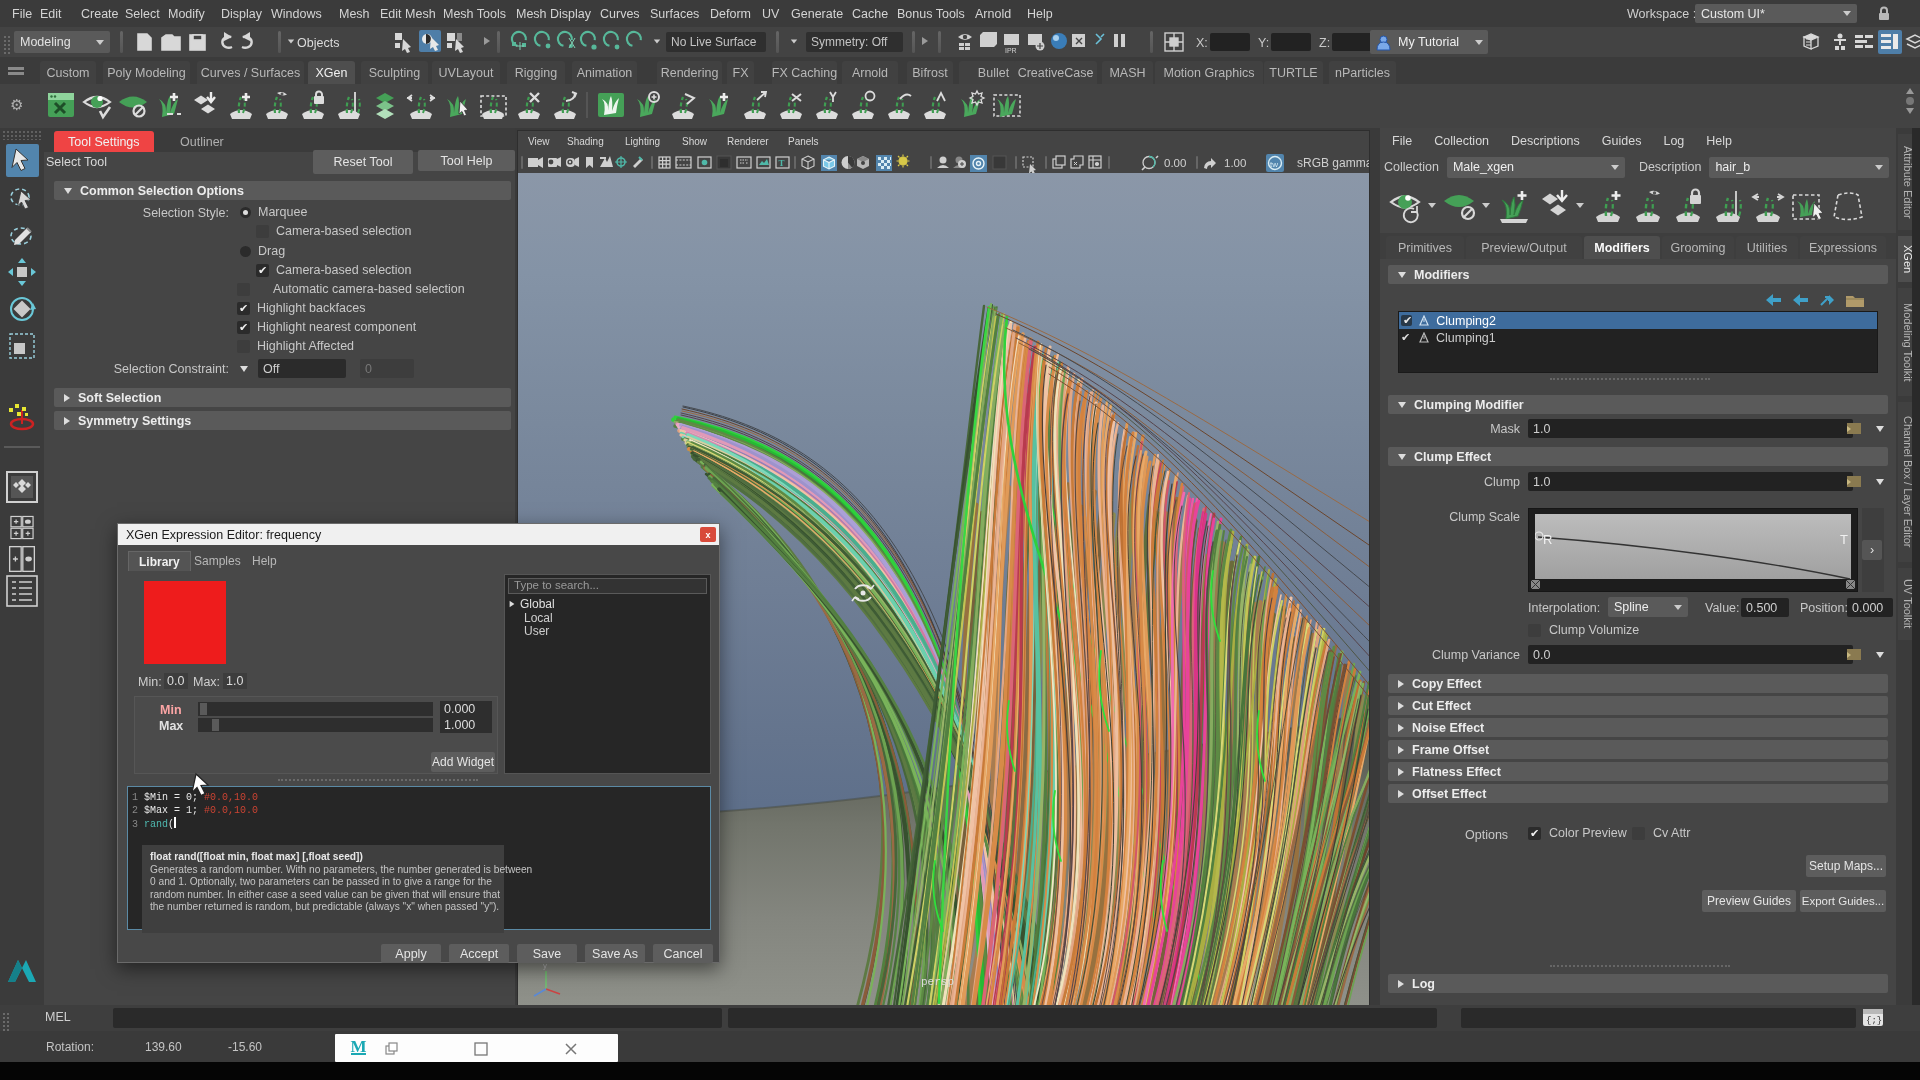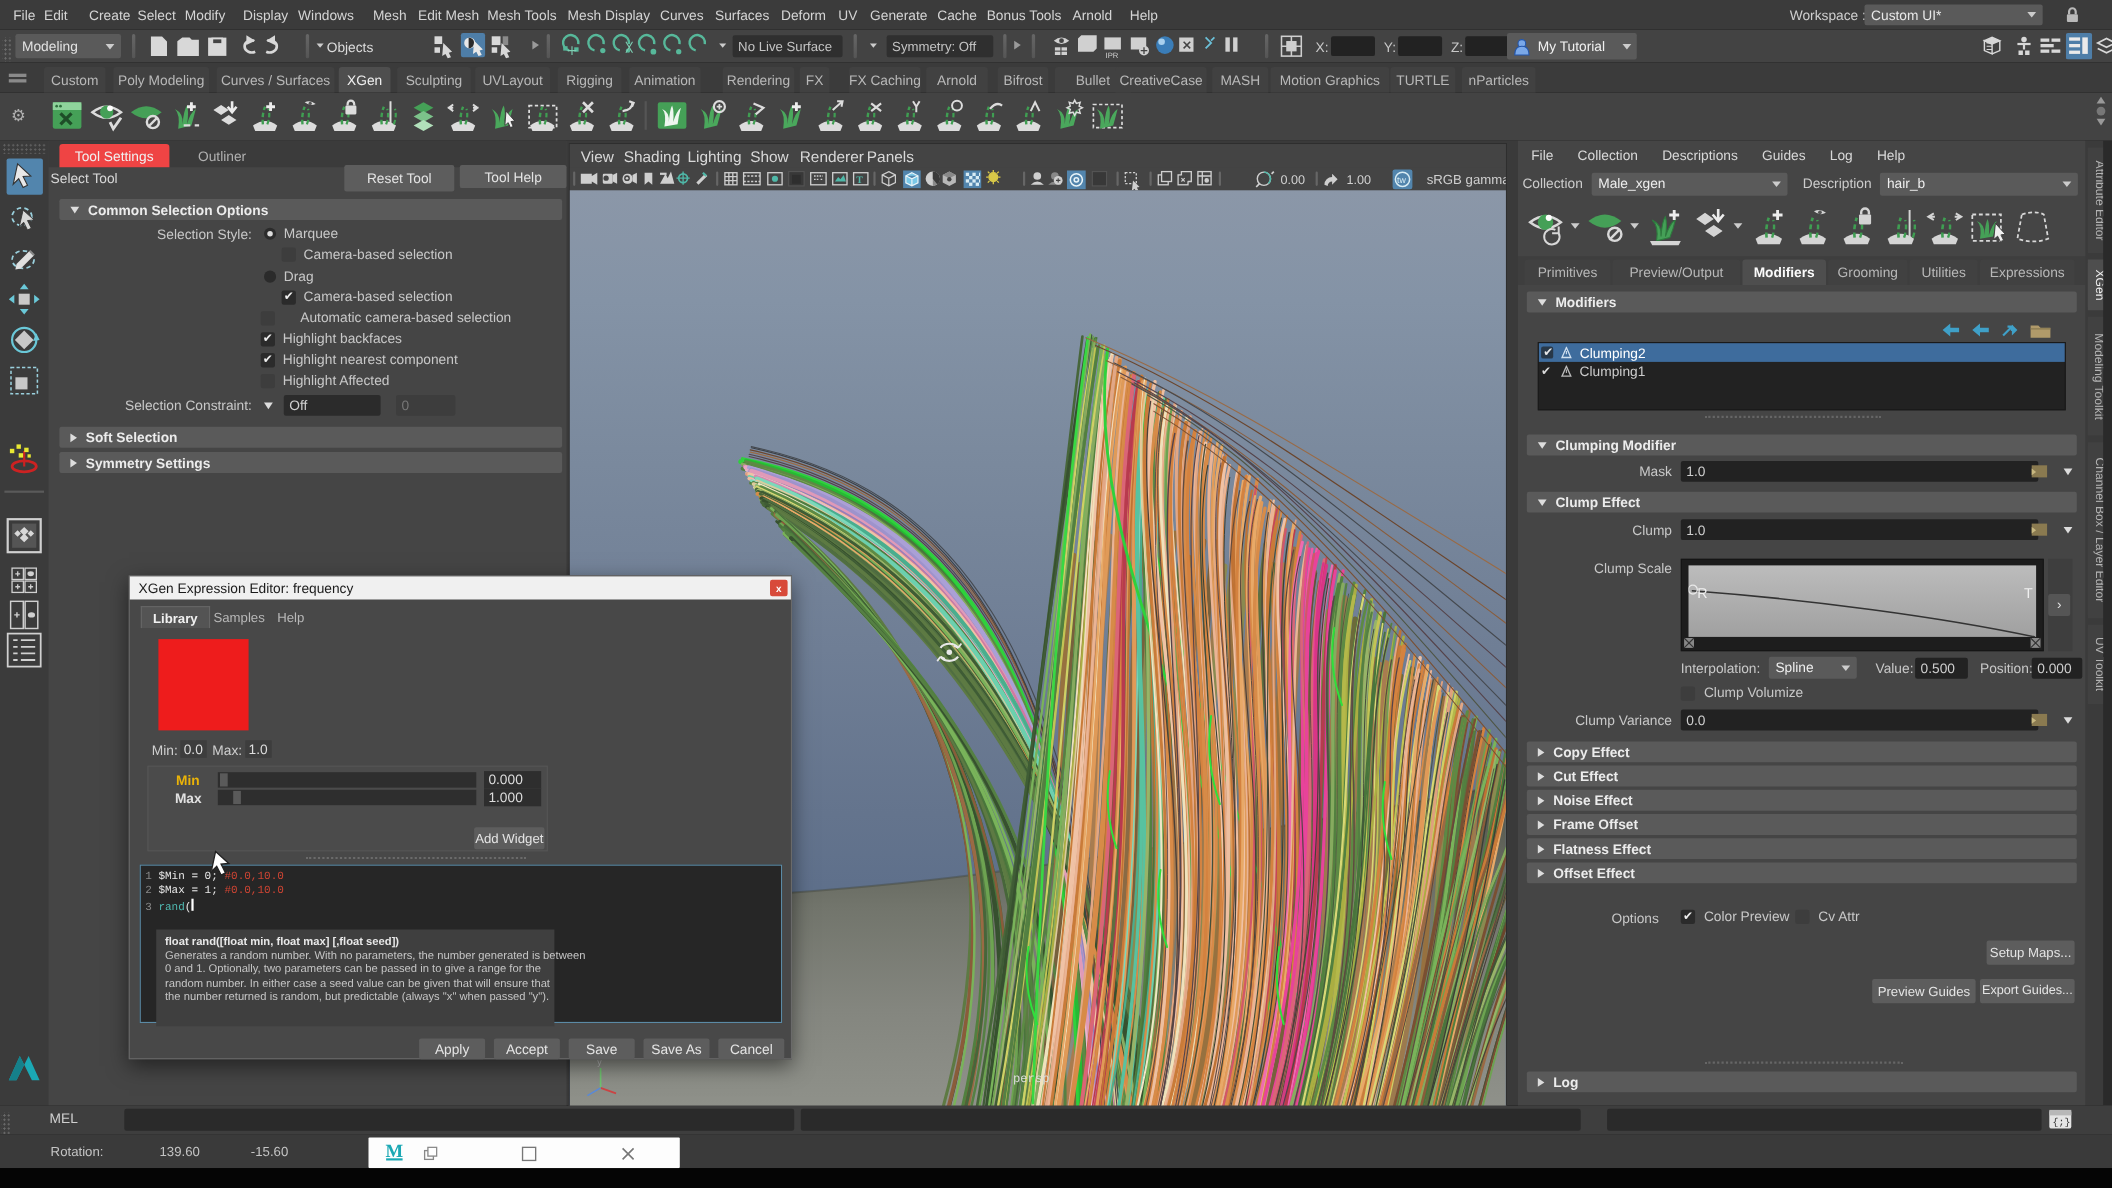--- a/index.html
+++ b/index.html
@@ -528,21 +528,21 @@
     </div>
   <div style="position:absolute;left:62px;top:234px;width:123px;text-align:right;color:#c8c8c8">Selection Constraint:</div>
   <span class="tri" style="position:absolute;left:196px;top:238px"></span>
   <div class="field" style="position:absolute;left:214px;top:231px;width:88px;height:19px;background:#2b2b2b">Off</div>
   <div class="field" style="position:absolute;left:316px;top:231px;width:54px;height:19px;background:#3d3d3d;color:#777">0</div>
   <div class="sechdr" style="top:260px"><span class="triR"></span>Soft Selection</div>
   <div class="sechdr" style="top:283px"><span class="triR"></span>Symmetry Settings</div>
 </div>
 
 <div class="abs" id="viewport" style="left:517px;top:130px;width:853px;height:877px;background:#444;border:1px solid #2e2e2e">
-  <div style="position:relative;height:21px;color:#d8d8d8;font-size:14px;background:#444">
+  <div style="position:relative;height:21px;color:#d8d8d8;font-size:10px;background:#444">
     <span class="mi" style="left:10px;height:21px">View</span>
       <span class="mi" style="left:49px;height:21px">Shading</span>
       <span class="mi" style="left:107px;height:21px">Lighting</span>
       <span class="mi" style="left:164px;height:21px">Show</span>
       <span class="mi" style="left:209px;height:21px">Renderer</span>
       <span class="mi" style="left:270px;height:21px">Panels</span>
   </div>
   <div class="row" style="height:21px;background:#444;position:relative">
     <svg width="852" height="21">
       <g fill="#cfcfcf">
@@ -1556,32 +1556,38 @@
   </div>
   <div style="position:absolute;left:10px;top:27px;height:20px;padding:0 10px;background:#545454;border:1px solid #666;border-bottom:none;color:#f0f0f0;font-size:12px;display:flex;align-items:center;font-weight:bold">Library</div>
   <div style="position:absolute;left:66px;top:27px;height:20px;padding:0 10px;color:#b8b8b8;font-size:12px;display:flex;align-items:center">Samples</div>
   <div style="position:absolute;left:124px;top:27px;height:20px;padding:0 10px;color:#b8b8b8;font-size:12px;display:flex;align-items:center">Help</div>
   <div style="position:absolute;left:26px;top:57px;width:82px;height:83px;background:#ee1c1c"></div>
   <div style="position:absolute;left:20px;top:151px;color:#cfcfcf">Min:</div>
   <div style="position:absolute;left:46px;top:149px;width:24px;height:16px;background:#3d3d3d;color:#ddd;padding:1px 3px">0.0</div>
   <div style="position:absolute;left:75px;top:151px;color:#cfcfcf">Max:</div>
   <div style="position:absolute;left:105px;top:149px;width:24px;height:16px;background:#3d3d3d;color:#ddd;padding:1px 3px">1.0</div>
   <div style="position:absolute;left:16px;top:172px;width:364px;height:78px;background:#4b4b4b;border:1px solid #565656">
-    <div style="position:absolute;left:25px;top:6px;color:#eab308;font-weight:bold">Min</div>
+    <div style="position:absolute;left:25px;top:6px;color:#fca5a5;font-weight:bold">Min</div>
     <div style="position:absolute;left:63px;top:5px;width:235px;height:14px;background:#2e2e2e">
         <div style="position:absolute;left:2px;top:1px;width:7px;height:12px;background:#5a5a5a"></div>
       </div>
     <div style="position:absolute;left:305px;top:4px;width:52px;height:16px;background:#2e2e2e;color:#ddd;padding:1px 4px">0.000</div>
     <div style="position:absolute;left:24px;top:22px;color:#e0e0e0;font-weight:bold">Max</div>
     <div style="position:absolute;left:63px;top:21px;width:235px;height:14px;background:#2e2e2e">
         <div style="position:absolute;left:14px;top:1px;width:7px;height:12px;background:#5a5a5a"></div>
       </div>
     <div style="position:absolute;left:305px;top:20px;width:52px;height:16px;background:#2e2e2e;color:#ddd;padding:1px 4px">1.000</div>
   </div>
   <div class="btn" style="position:absolute;left:313px;top:228px;width:64px;height:20px;font-size:12px">Add Widget</div>
+  <div style="position:absolute;left:386px;top:50px;width:207px;height:200px;background:#262626;border:1px solid #555">
+    <div style="position:absolute;left:3px;top:3px;right:3px;height:16px;background:#333;border:1px solid #5a5a5a;color:#9a9a9a;padding:0 5px;font-size:11.5px">Type to search...</div>
+    <div style="position:absolute;left:4px;top:22px"><span class="triR" style="border-left-color:#ddd;transform:scale(.8)"></span><span style="color:#e0e0e0;margin-left:5px;font-size:12px">Global</span></div>
+    <div style="position:absolute;left:19px;top:36px;color:#cfcfcf;font-size:12px">Local</div>
+    <div style="position:absolute;left:19px;top:49px;color:#cfcfcf;font-size:12px">User</div>
+  </div>
   <div style="position:absolute;left:160px;top:255px;width:200px;border-top:2px dotted #6a6a6a"></div>
   <div style="position:absolute;left:9px;top:262px;width:584px;height:144px;background:#262626;border:1px solid #5b8aa5;font-family:'Liberation Mono',monospace;font-size:10px">
     <div style="padding:4px 0 0 4px;line-height:13px;white-space:pre"><span style="color:#888">1 </span><span style="color:#e8e8e8">$Min = 0; </span><span style="color:#cc4433">#0.0,10.0</span>
 <span style="color:#888">2 </span><span style="color:#e8e8e8">$Max = 1; </span><span style="color:#cc4433">#0.0,10.0</span>
 <span style="color:#888">3 </span><span style="color:#4fb8b0">rand</span><span style="color:#e8e8e8">(</span><span style="display:inline-block;width:1.5px;height:11px;background:#fff;vertical-align:-1px"></span></div>
     <div style="position:absolute;left:14px;top:58px;width:362px;height:88px;background:#3f3f3f;padding:6px 8px;font-family:'Liberation Sans',sans-serif;font-size:10.2px;line-height:12.6px;color:#c5c5c5;white-space:nowrap">
       <div style="font-weight:bold;color:#e8e8e8">float rand([float min, float max] [,float seed])</div>
       <div>Generates a random number. With no parameters, the number generated is between<br>0 and 1. Optionally, two parameters can be passed in to give a range for the<br>random number. In either case a seed value can be given that will ensure that<br>the number returned is random, but predictable (always "x" when passed "y").</div>
     </div>
   </div>

